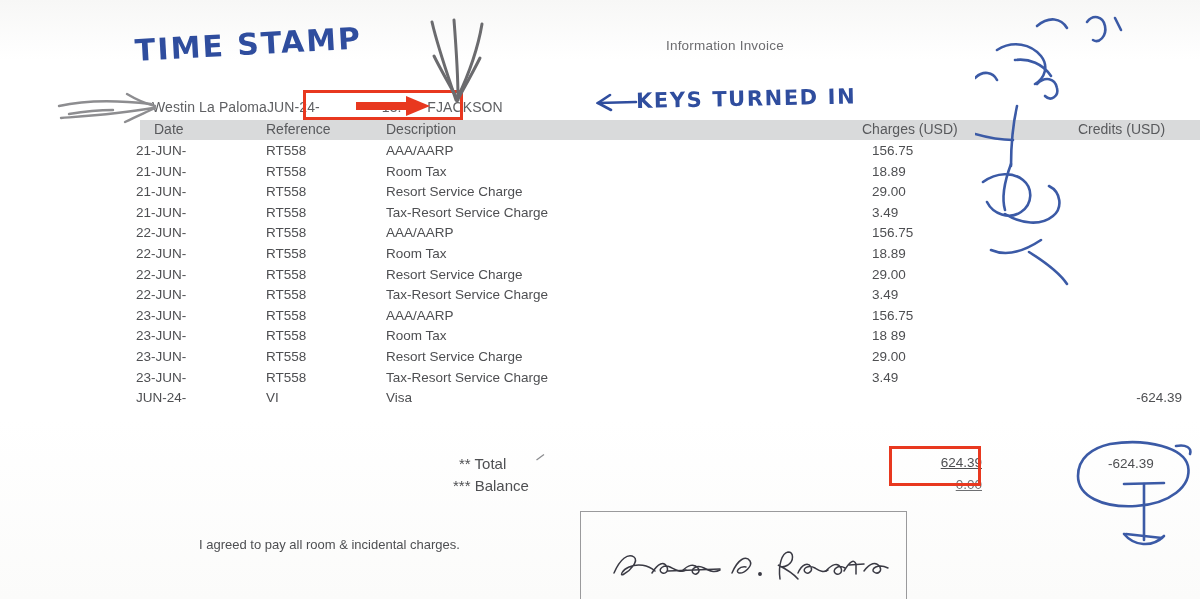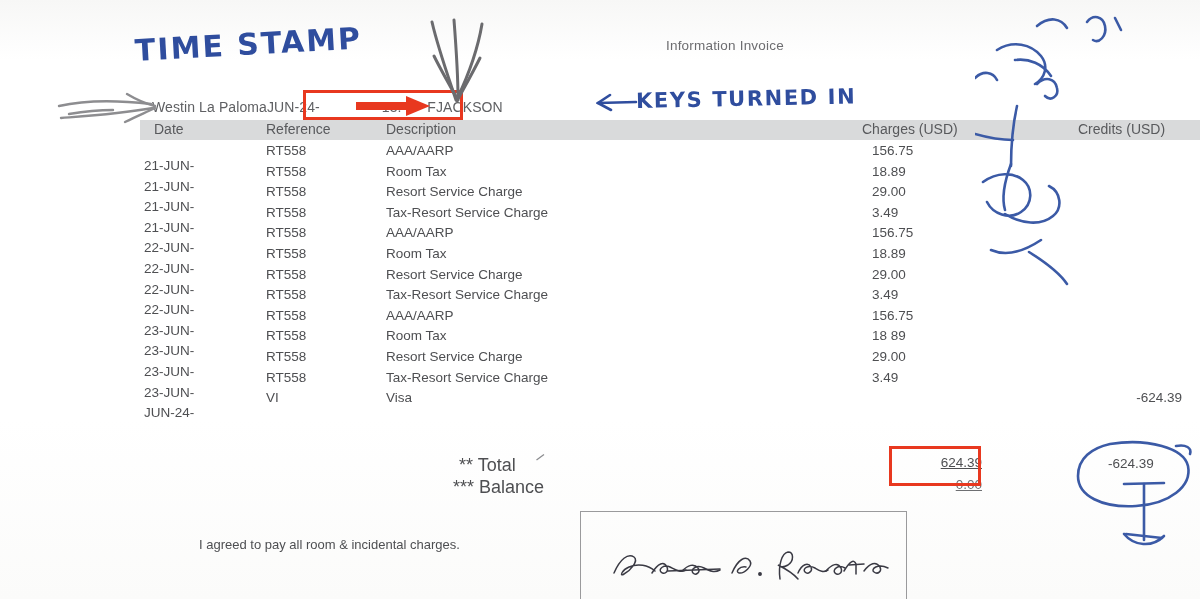--- a/index.html
+++ b/index.html
@@ -77,30 +77,30 @@
 
   
   .rows { position: absolute; left: 0; top: 143px; width: 1200px; }
   .row {
     position: relative;
     height: 20.6px;
     font-size: 13.5px;
     color: #4e4f52;
     white-space: nowrap;
   }
-  .row .c-date { position: absolute; left: 144px; margin-top: 15px; }
+  .row .c-date { position: absolute; left: 136px; }
   .row .c-ref  { position: absolute; left: 266px; }
   .row .c-desc { position: absolute; left: 386px; }
   .row .c-chg  { position: absolute; left: 872px; width: 110px; text-align: left; }
   .row .c-cred { position: absolute; left: 1070px; width: 112px; text-align: right; }
 
   
   .tot-label {
     position: absolute;
-    font-size: 18px;
+    font-size: 15px;
     color: #4e4f52;
     white-space: nowrap;
     text-align: right;
   }
   .tot-total   { left: 459px; top: 455px; }
   .tot-balance { left: 453px; top: 477px; }
   .tot-tick {
     position: absolute;
     left: 536px; top: 452px;
     width: 9px; height: 9px;

